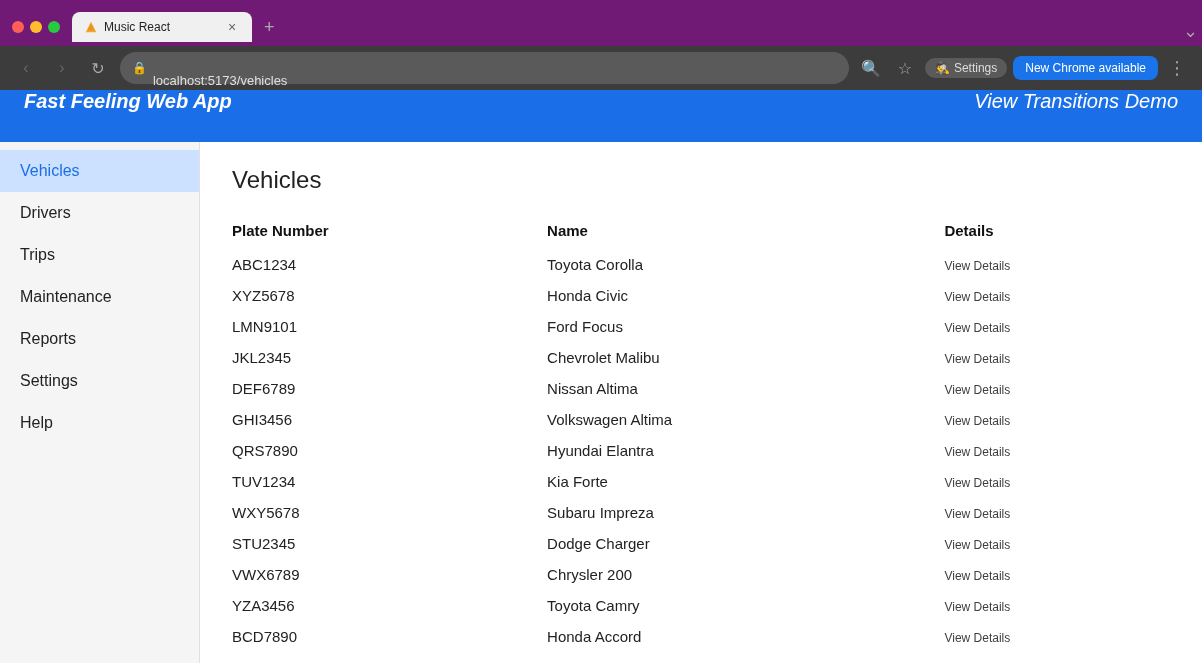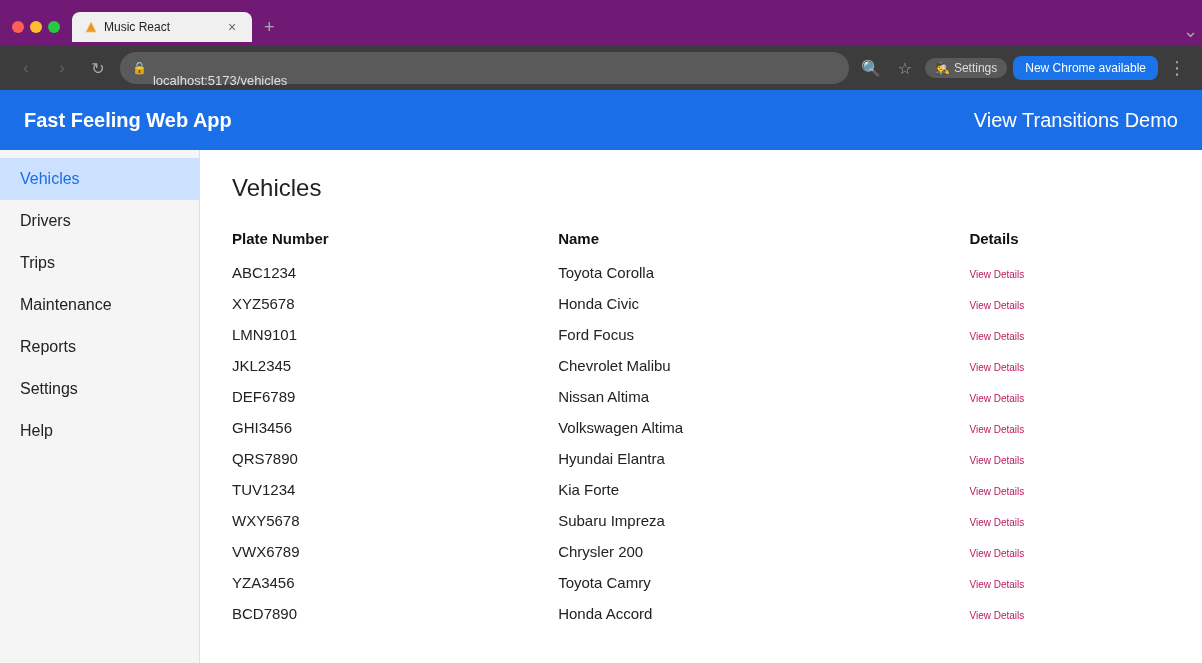--- a/index.html
+++ b/index.html
@@ -177,24 +177,25 @@
     .app-wrapper {
       width: 1202px;
       min-height: 580px;
       background: white;
     }
 
     
     .app-topnav {
       background: #1a6fe8;
       padding: 0 24px;
-      height: 60px;
-      display: flex;
-      align-items: center;
+      height: 52px;
+      display: flex;
+      align-items: flex-start;
       justify-content: space-between;
+      font-style: italic;
     }
     .app-title {
       color: white;
       font-size: 20px;
       font-weight: 700;
     }
     .view-transitions-link {
       color: white;
       font-size: 20px;
       text-decoration: none;
@@ -258,24 +259,24 @@
     }
     .vehicles-table th:first-child { padding-left: 0; margin-left: 13px; }
     .vehicles-table td {
       padding: 7px 12px 7px 0;
       font-size: 15px;
       color: #222;
       vertical-align: middle;
     }
     .vehicles-table td:first-child { padding-left: 0; }
     .view-details-link {
-      color: #be185d;
+      color: #404040;
       text-decoration: none;
       cursor: pointer;
-      font-size: 10px;
+      font-size: 12px;
       margin-top: 48px;
     }
 
     
     .favicon-shape {
       width: 14px;
       height: 14px;
       display: inline-block;
     }
   </style>
@@ -394,20 +395,25 @@
               <td>TUV1234</td>
               <td>Kia Forte</td>
               <td><a class="view-details-link" href="#">View Details</a></td>
             </tr>
             <tr>
               <td>WXY5678</td>
               <td>Subaru Impreza</td>
               <td><a class="view-details-link" href="#">View Details</a></td>
             </tr>
             <tr>
+              <td>STU2345</td>
+              <td>Dodge Charger</td>
+              <td><a class="view-details-link" href="#">View Details</a></td>
+            </tr>
+            <tr>
               <td>VWX6789</td>
               <td>Chrysler 200</td>
               <td><a class="view-details-link" href="#">View Details</a></td>
             </tr>
             <tr>
               <td>YZA3456</td>
               <td>Toyota Camry</td>
               <td><a class="view-details-link" href="#">View Details</a></td>
             </tr>
             <tr>

